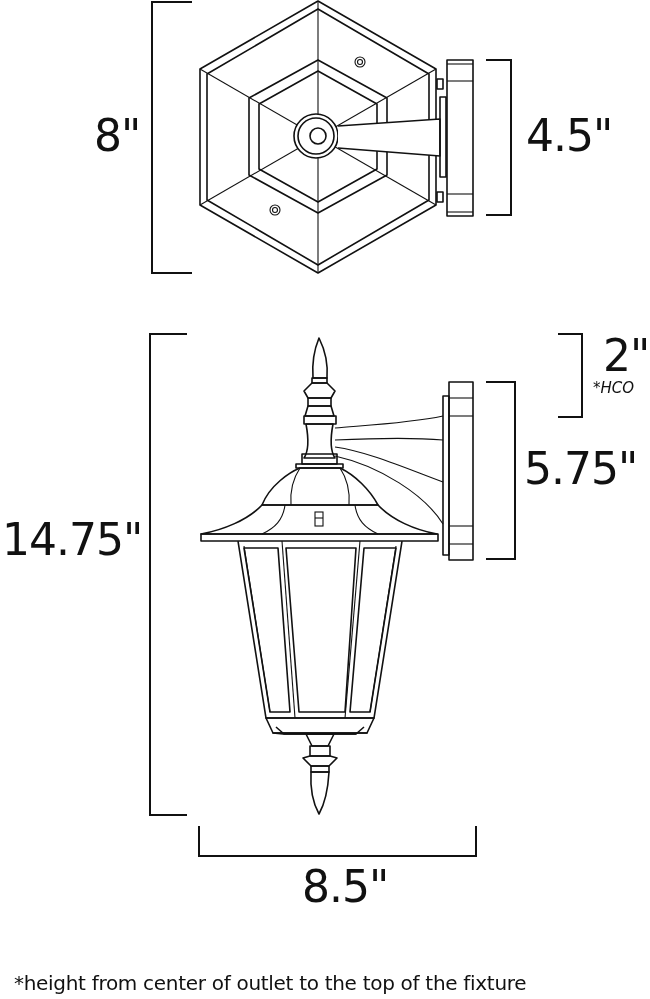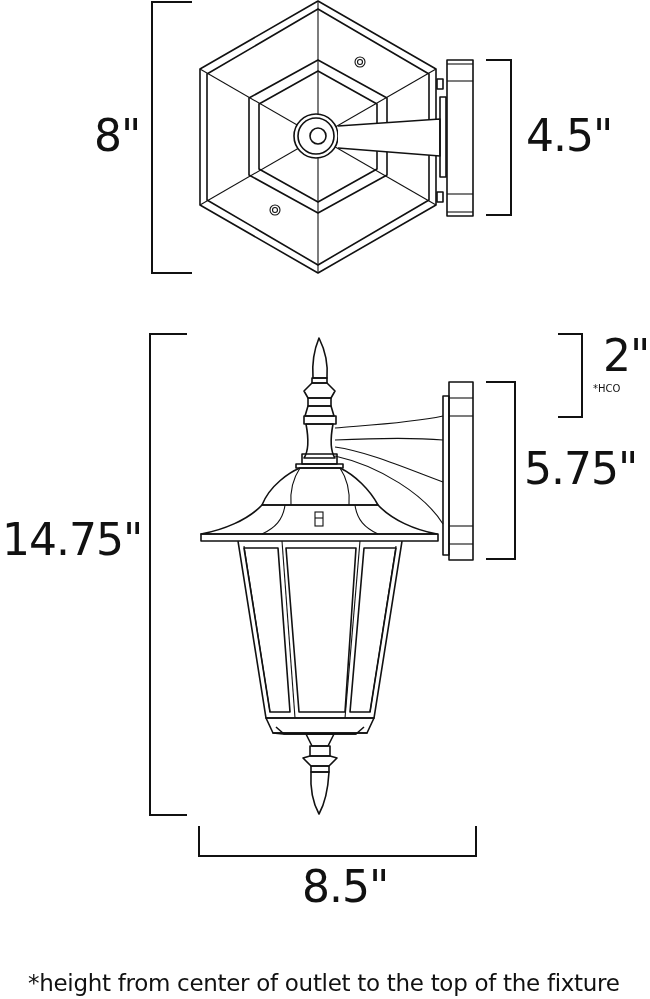--- a/index.html
+++ b/index.html
@@ -1,21 +1,21 @@
 <!DOCTYPE html>
 <html><head>
   <meta charset="utf-8">
   <style>
     html, body { margin: 0; padding: 0; background: #ffffff; }
     body { width: 650px; height: 999px; position: relative; overflow: hidden; font-family: "Liberation Sans", "DejaVu Sans", sans-serif; color: #111; }
     #canvas { position: absolute; left: 0; top: 0; width: 650px; height: 999px; }
     .dim-label { position: absolute; font-family: "DejaVu Sans", "Liberation Sans", sans-serif; color: #111; white-space: nowrap; letter-spacing: -1px; }
     .big { font-size: 44px; line-height: 44px; }
-    .small { font-size: 10px; line-height: 15px; letter-spacing: 0; }
-    .footnote { position: absolute; left: 28px; top: 973px; font-size: 23px; line-height: 20px; font-family: "DejaVu Sans", sans-serif; letter-spacing: -0.3px; }
+    .small { font-size: 15px; line-height: 15px; letter-spacing: 0; font-style: italic; }
+    .footnote { position: absolute; left: 14px; top: 973px; font-size: 20px; line-height: 20px; font-family: "DejaVu Sans", sans-serif; letter-spacing: -0.3px; }
     svg .ln { fill: none; stroke: #111; stroke-width: 1.6; stroke-linejoin: round; }
     svg .thin { fill: none; stroke: #111; stroke-width: 1.1; }
     svg .dim { fill: none; stroke: #111; stroke-width: 2; }
   </style>
 </head>
 <body>
 
 <svg id="canvas" viewBox="0 0 650 999" xmlns="http://www.w3.org/2000/svg">
 
   <g>

